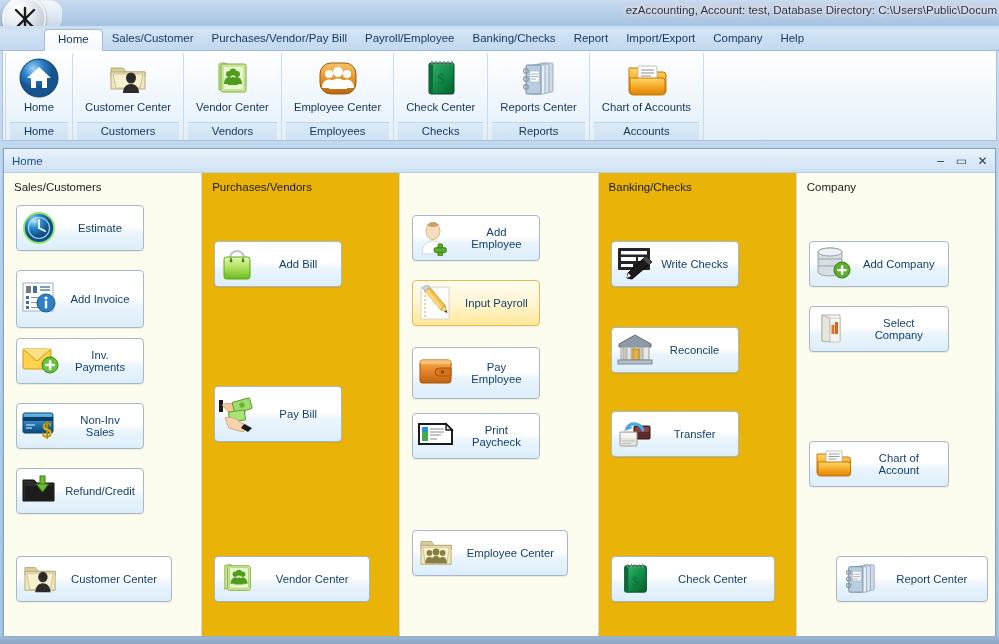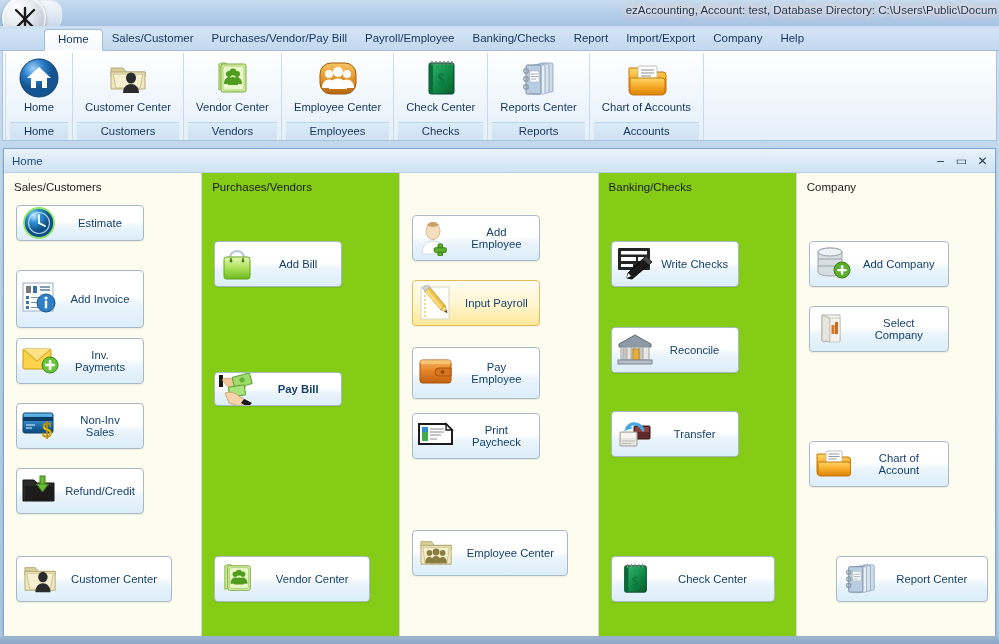--- a/index.html
+++ b/index.html
@@ -126,21 +126,21 @@
   
   #columns { display: flex; width: 100%; height: 463px; }
   .col {
     flex: 1 1 20%;
     border-right: 1px solid #d8d8cf;
     position: relative;
     padding-top: 0;
   }
   .col:last-child { border-right: none; }
   .col.cream { background: #fdfdef; }
-  .col.white { background: #84cc16; }
+  .col.white { background: #eab308; }
   .col-header {
     font-size: 11.5px; color: #1a1a1a;
     padding: 8px 0 0 10px;
     height: 26px;
   }
   .col-body { position: relative; height: 437px; }
 
   
   .card {
     position: absolute;
@@ -389,21 +389,21 @@
       <div class="win-btn">▭</div>
       <div class="win-btn">✕</div>
     </div>
 
     <div id="columns">
 
       <div class="col cream">
         <div class="col-header">Sales/Customers</div>
         <div class="col-body">
 
-          <div class="card" style="top:6px;left:12px;width:128px;height:36px;">
+          <div class="card" style="top:6px;left:12px;width:128px;height:46px;">
             <div class="card-icon">
               <svg width="36" height="36" viewBox="0 0 36 36" class="ic">
                 <defs>
                     <radialGradient id="gEst" cx="34%" cy="26%">
                   <stop offset="0%" stop-color="#bfe8ff"></stop>
                       <stop offset="45%" stop-color="#2e8fd4"></stop>
                       <stop offset="100%" stop-color="#0e4f86"></stop>
                 </radialGradient>
                   </defs>
                 <circle cx="18" cy="18" r="15" fill="url(#gEst)" stroke="#0c4druby" stroke-width="0"></circle>
@@ -533,21 +533,21 @@
                   <path d="M12 14 v-2"></path>
                     <path d="M24 14 v-2"></path>
                 </g>
                 <circle cx="12" cy="15" r="1.4" fill="#3f7a0c"></circle>
                 <circle cx="24" cy="15" r="1.4" fill="#3f7a0c"></circle>
               </svg>
             </div>
             <div class="card-label">Add Bill</div>
           </div>
 
-          <div class="card" style="top:173px;left:12px;width:128px;height:34px;font-weight:bold;">
+          <div class="card" style="top:187px;left:12px;width:128px;height:56px;">
             <div class="card-icon">
               <svg width="42" height="36" viewBox="0 0 42 36" class="ic">
                 <rect x="0" y="4" width="4" height="12" fill="#1b1b1b"></rect>
                 <path d="M3 9 c5-3 11-2 14 1 l10 5 -4 6 -12 -3 z" fill="#f0c79b" stroke="#c79a6a" stroke-width=".8"></path>
                 <rect x="14" y="4" width="18" height="11" rx="1" transform="rotate(-15 23 9)" fill="#9fdc6e" stroke="#5fa02a" stroke-width="1"></rect>
                 <circle cx="23" cy="9" r="2.6" transform="rotate(-15 23 9)" fill="#68b336"></circle>
                 <rect x="10" y="15" width="16" height="10" rx="1" transform="rotate(-8 18 20)" fill="#a9e37c" stroke="#5fa02a" stroke-width="1"></rect>
                 <path d="M6 22 c5-2 11 0 15 4 l8 4 -5 6 -14 -4 z" fill="#f6d3ab" stroke="#c79a6a" stroke-width=".8"></path>
                 <path d="M25 28 l8 4 -4 4 -7 -4 z" fill="#1b1b1b"></path>
               </svg>

